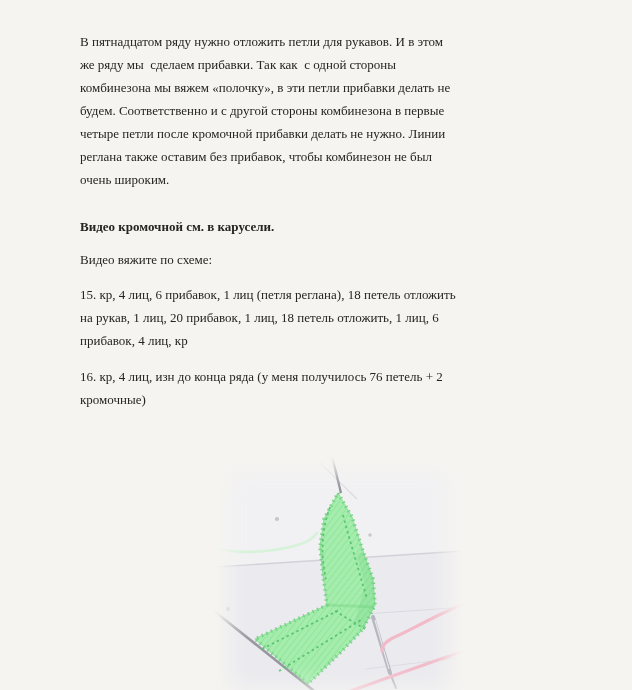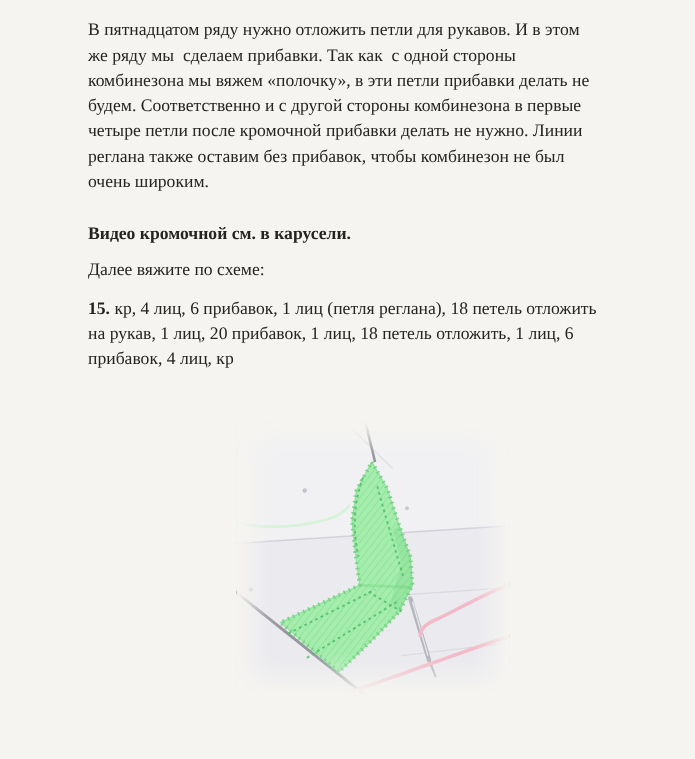--- a/index.html
+++ b/index.html
@@ -3,31 +3,31 @@
 <meta charset="utf-8">
 <style>
   html,body{margin:0;padding:0}
   body{
     width:632px;height:690px;overflow:hidden;
     background:#f5f4f1;
     font-family:"Liberation Serif","DejaVu Serif",serif;
     color:#262420;
   }
   .doc-text{
-    padding:16px 30px 0 80px;
-    font-size:16px;
+    padding:30px 30px 0 80px;
+    font-size:13px;
     line-height:23px;
   }
   .doc-text p{margin:0;white-space:pre;}
   .para-intro{margin:0 0 24px 0 !important;}
   .para-note{margin:0 0 10px 0 !important;font-weight:bold;}
   .para-scheme{margin:0 0 12px 0 !important;}
   .para-step15{margin:0 0 13px 0 !important;}
   .para-step16{margin:0 !important;}
-  .step-num{font-weight:bold;}
+  .step-num{font-weight:normal;}
   .step-text{white-space:pre;}
   .photo-wrap{
     position:relative;
     width:248px;height:247px;
     margin:46px 0 0 215px;
   }
   .photo-wrap svg{display:block;width:248px;height:247px;}
   .vignette{
     position:absolute;inset:0;
     box-shadow:inset 0 0 22px 16px #f5f4f1, inset 0 0 6px 3px rgba(245,244,241,.7);
@@ -41,26 +41,28 @@
   <p class="para-intro">В пятнадцатом ряду нужно отложить петли для рукавов. И в этом
 же ряду мы  сделаем прибавки. Так как  с одной стороны
 комбинезона мы вяжем «полочку», в эти петли прибавки делать не
 будем. Соответственно и с другой стороны комбинезона в первые
 четыре петли после кромочной прибавки делать не нужно. Линии
 реглана также оставим без прибавок, чтобы комбинезон не был
 очень широким.</p>
 
   <p class="para-note">Видео кромочной см. в карусели.</p>
 
-  <p class="para-scheme">Далее вяжите по схеме:</p>
+  <p class="para-scheme">Видео вяжите по схеме:</p>
 
   <p class="para-step15"><b class="step-num">15.</b><span class="step-text"> кр, 4 лиц, 6 прибавок, 1 лиц (петля реглана), 18 петель отложить
 на рукав, 1 лиц, 20 прибавок, 1 лиц, 18 петель отложить, 1 лиц, 6
 прибавок, 4 лиц, кр</span></p>
 
+  <p class="para-step16"><b class="step-num">16.</b><span class="step-text"> кр, 4 лиц, изн до конца ряда (у меня получилось 76 петель + 2
+кромочные)</span></p>
 </div>
 
 <div class="photo-wrap">
   <svg viewBox="0 0 248 247" xmlns="http://www.w3.org/2000/svg">
     <defs>
       <pattern id="knitP" width="5" height="5" patternUnits="userSpaceOnUse" patternTransform="rotate(38)">
         <rect width="5" height="5" fill="#a5edac"></rect>
         <path d="M0,0 V5" stroke="#8ce099" stroke-width="1.4"></path>
       </pattern>
     </defs>

